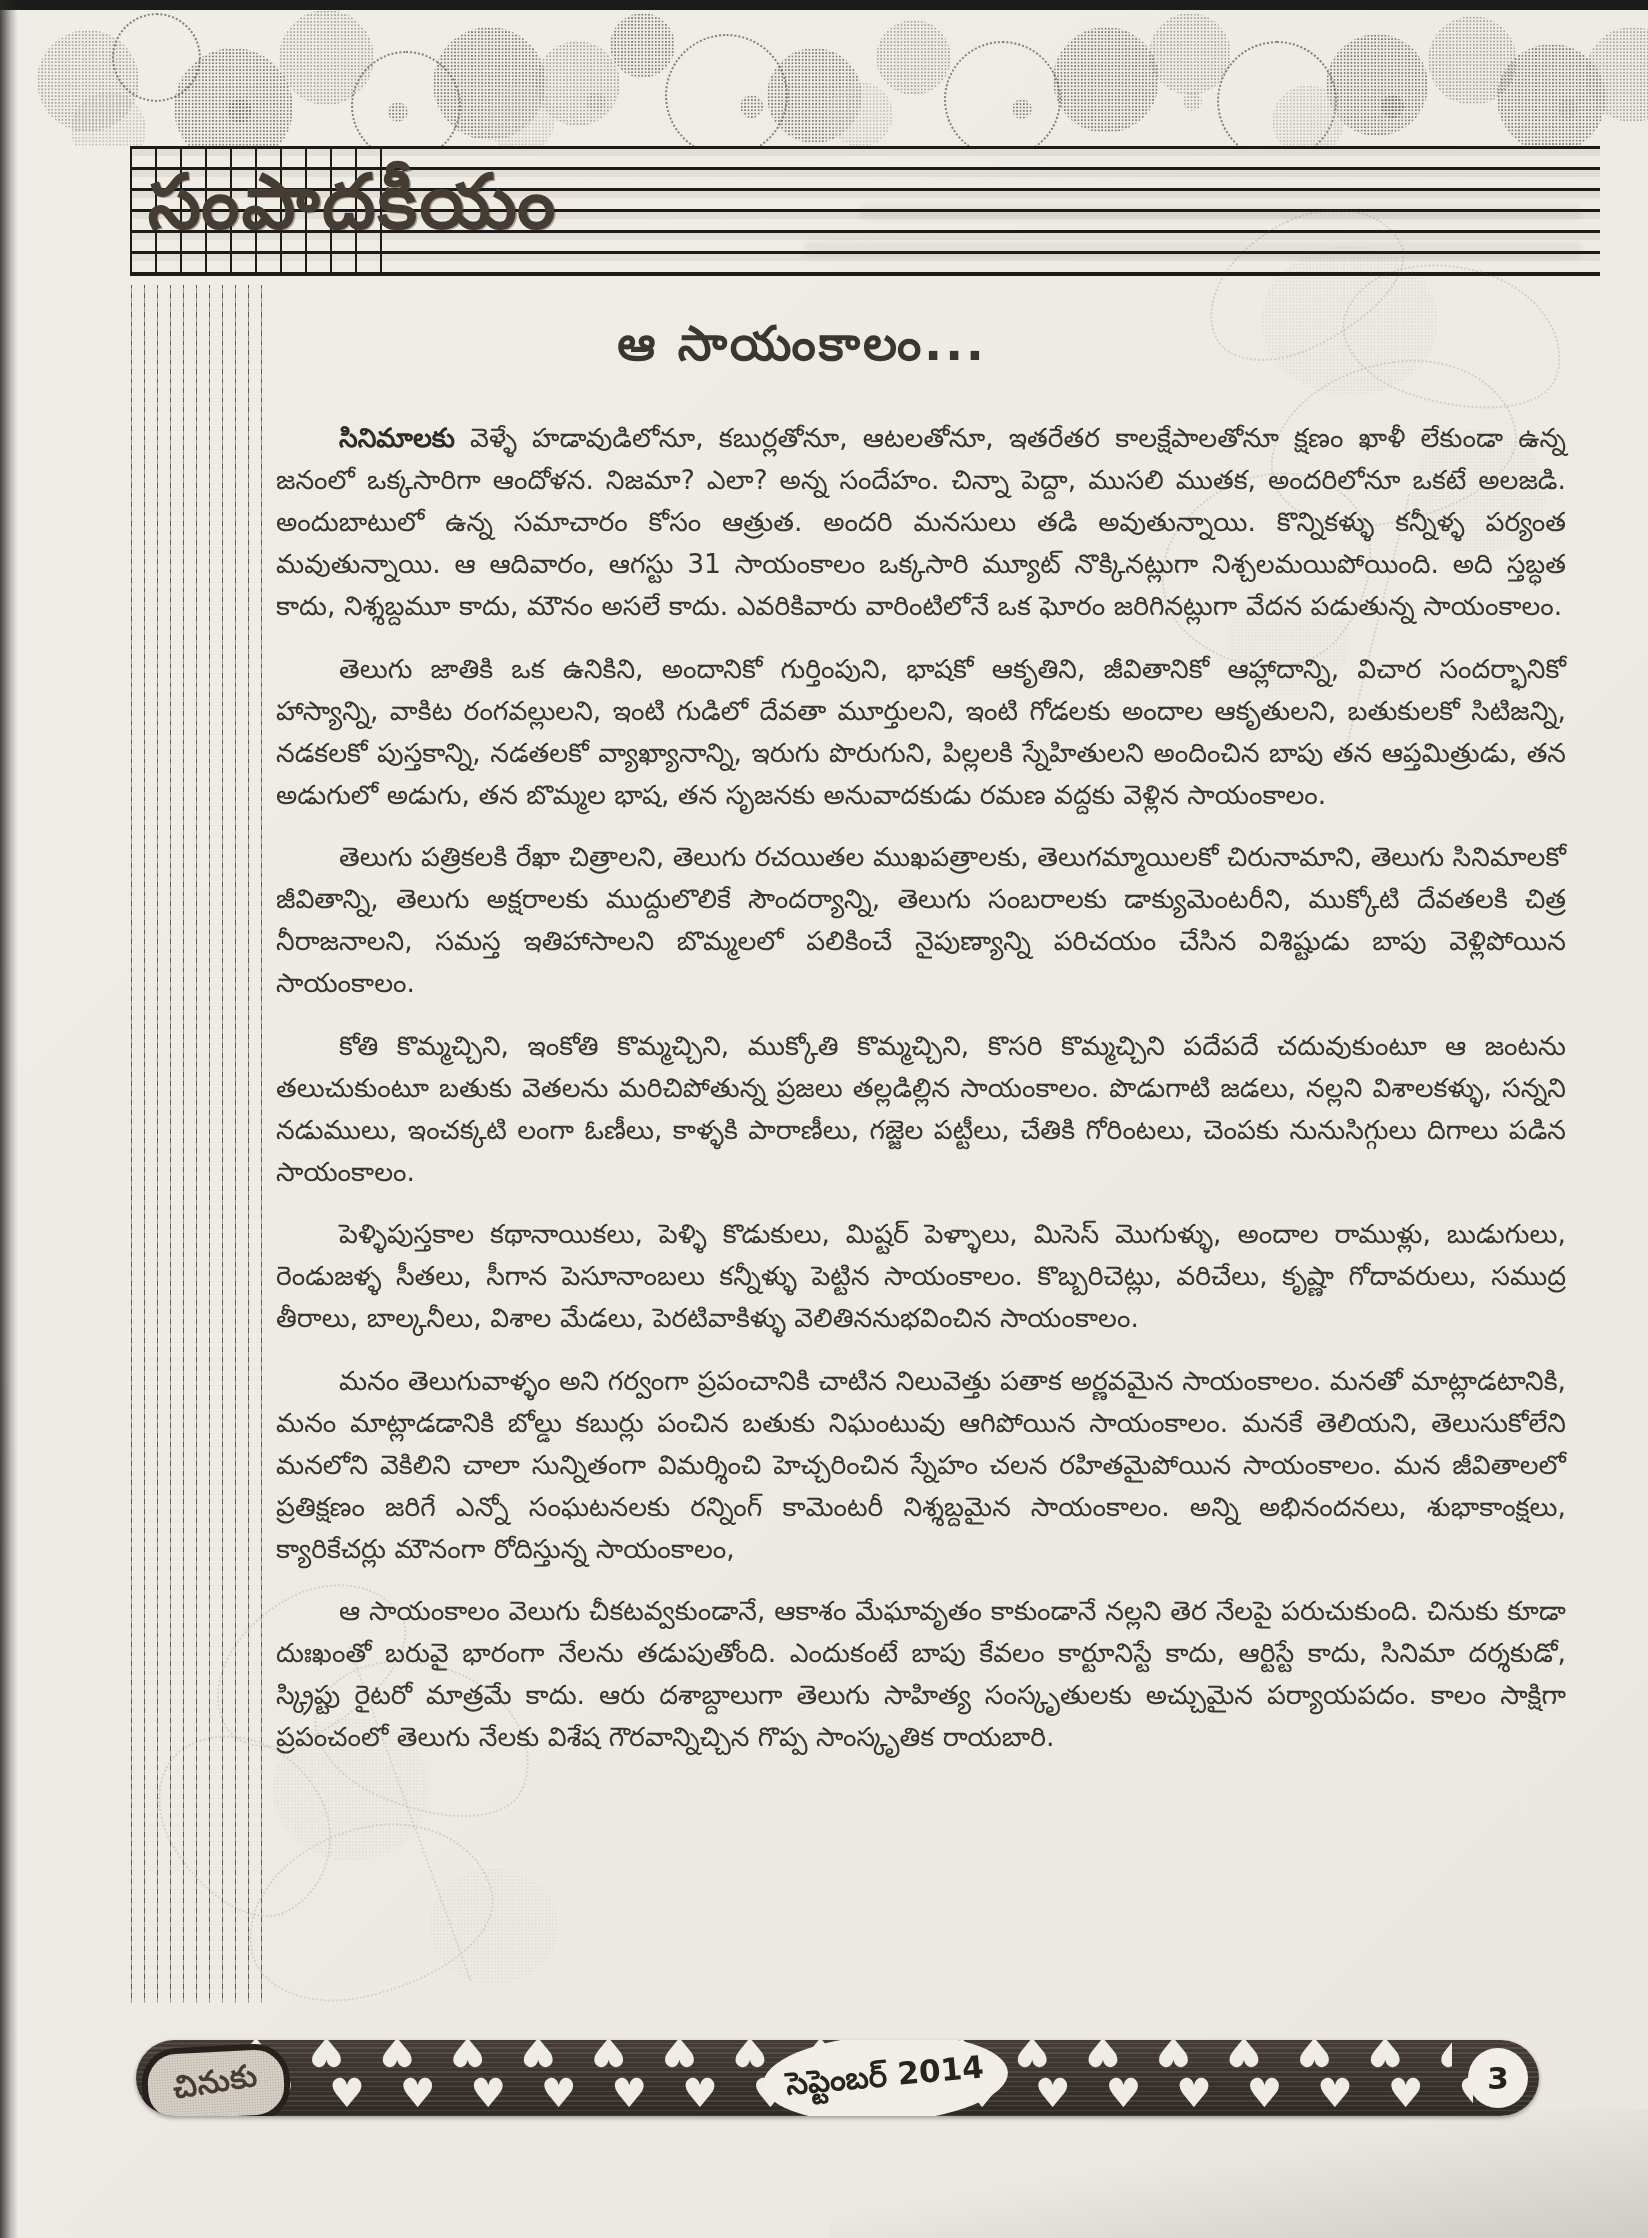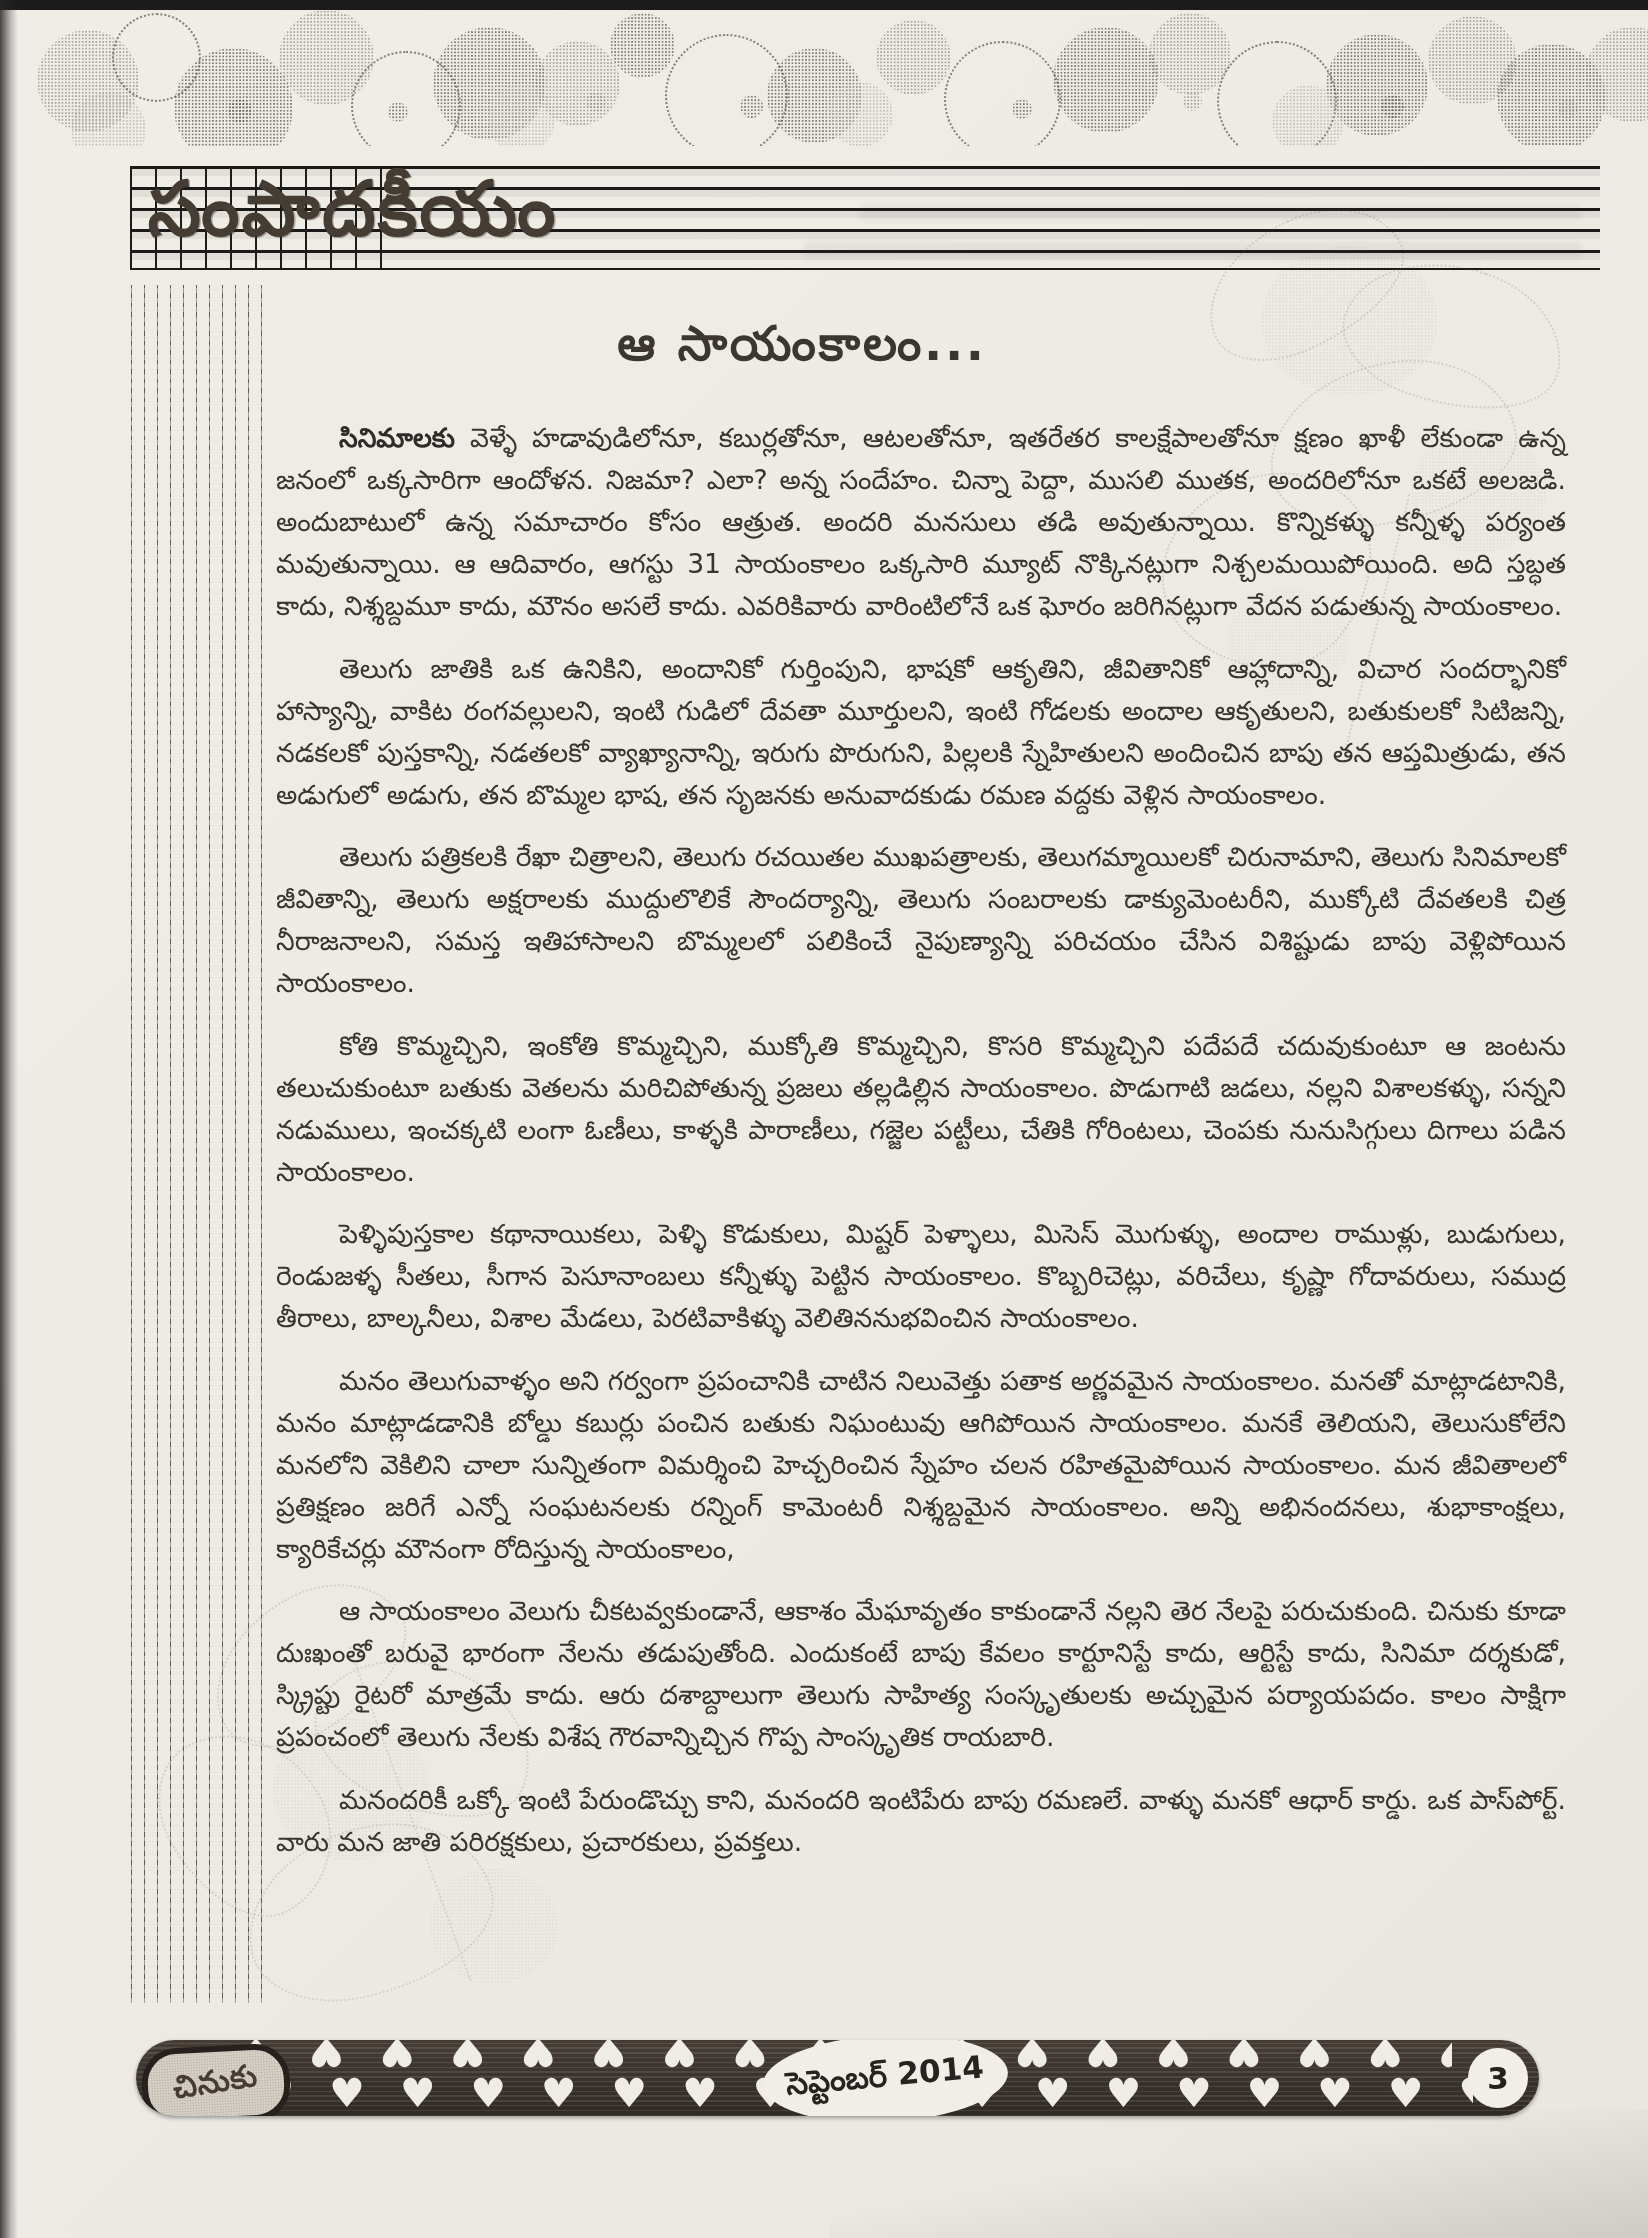--- a/index.html
+++ b/index.html
@@ -15,21 +15,21 @@
   .page-curl{position:absolute;right:0;bottom:0;width:818px;height:130px;
     background:linear-gradient(to top left,rgba(0,0,0,.12),rgba(0,0,0,0) 60%);}
   
   .deco-band{position:absolute;left:9.5px;top:9.5px;width:1639px;height:136px;overflow:hidden;}
   .circ{position:absolute;border-radius:50%;}
   .c-dark{background-image:radial-gradient(#5d5852 0.8px,transparent 1px);background-size:3.4px 3.4px;opacity:.75;}
   .c-mid{background-image:radial-gradient(#8d8780 0.8px,transparent 1px);background-size:3.4px 3.4px;opacity:.7;}
   .c-light{background-image:radial-gradient(#b5afa6 0.8px,transparent 1px);background-size:3.4px 3.4px;opacity:.7;}
   .c-outline{border:2.7px dotted #6b655e;opacity:.8;background:transparent;}
   
-  .masthead{position:absolute;left:130px;top:166px;width:1470px;height:104px;}
+  .masthead{position:absolute;left:130px;top:146px;width:1470px;height:130px;}
   .h-lines{position:absolute;inset:0;
     background:
       repeating-linear-gradient(to bottom,rgba(0,0,0,.06) 0 10.2px,rgba(0,0,0,0) 10.2px 21px),
       repeating-linear-gradient(to bottom,#1e1c1a 0 2.7px,transparent 2.7px 21px);
     border-bottom:2.7px solid #1e1c1a;}
   .v-lines{position:absolute;left:0;top:0;width:260px;height:100%;
     background:repeating-linear-gradient(90deg,#1e1c1a 0 2px,transparent 2px 25px);}
   .masthead-title{
     position:absolute;left:17.7px;top:50%;transform:translateY(-50%);
     font-size:76px;font-weight:bold;letter-spacing:2px;color:#453c34;
@@ -158,21 +158,20 @@
   <div class="article-heading">ఆ సాయంకాలం...</div>
 
   <div class="article">
     <p><b>సినిమాలకు</b><span> వెళ్ళే హడావుడిలోనూ, కబుర్లతోనూ, ఆటలతోనూ, ఇతరేతర కాలక్షేపాలతోనూ క్షణం ఖాళీ లేకుండా ఉన్న జనంలో ఒక్కసారిగా ఆందోళన. నిజమా? ఎలా? అన్న సందేహం. చిన్నా పెద్దా, ముసలి ముతక, అందరిలోనూ ఒకటే అలజడి. అందుబాటులో ఉన్న సమాచారం కోసం ఆత్రుత. అందరి మనసులు తడి అవుతున్నాయి. కొన్నికళ్ళు కన్నీళ్ళ పర్యంత మవుతున్నాయి. ఆ ఆదివారం, ఆగస్టు 31 సాయంకాలం ఒక్కసారి మ్యూట్ నొక్కినట్లుగా నిశ్చలమయిపోయింది. అది స్తబ్ధత కాదు, నిశ్శబ్దమూ కాదు, మౌనం అసలే కాదు. ఎవరికివారు వారింటిలోనే ఒక ఘోరం జరిగినట్లుగా వేదన పడుతున్న సాయంకాలం.</span></p>
     <p><span>తెలుగు జాతికి ఒక ఉనికిని, అందానికో గుర్తింపుని, భాషకో ఆకృతిని, జీవితానికో ఆహ్లాదాన్ని, విచార సందర్భానికో హాస్యాన్ని, వాకిట రంగవల్లులని, ఇంటి గుడిలో దేవతా మూర్తులని, ఇంటి గోడలకు అందాల ఆకృతులని, బతుకులకో సిటిజన్ని, నడకలకో పుస్తకాన్ని, నడతలకో వ్యాఖ్యానాన్ని, ఇరుగు పొరుగుని, పిల్లలకి స్నేహితులని అందించిన బాపు తన ఆప్తమిత్రుడు, తన అడుగులో అడుగు, తన బొమ్మల భాష, తన సృజనకు అనువాదకుడు రమణ వద్దకు వెళ్లిన సాయంకాలం.</span></p>
     <p><span>తెలుగు పత్రికలకి రేఖా చిత్రాలని, తెలుగు రచయితల ముఖపత్రాలకు, తెలుగమ్మాయిలకో చిరునామాని, తెలుగు సినిమాలకో జీవితాన్ని, తెలుగు అక్షరాలకు ముద్దులొలికే సౌందర్యాన్ని, తెలుగు సంబరాలకు డాక్యుమెంటరీని, ముక్కోటి దేవతలకి చిత్ర నీరాజనాలని, సమస్త ఇతిహాసాలని బొమ్మలలో పలికించే నైపుణ్యాన్ని పరిచయం చేసిన విశిష్టుడు బాపు వెళ్లిపోయిన సాయంకాలం.</span></p>
     <p><span>కోతి కొమ్మచ్చిని, ఇంకోతి కొమ్మచ్చిని, ముక్కోతి కొమ్మచ్చిని, కొసరి కొమ్మచ్చిని పదేపదే చదువుకుంటూ ఆ జంటను తలుచుకుంటూ బతుకు వెతలను మరిచిపోతున్న ప్రజలు తల్లడిల్లిన సాయంకాలం. పొడుగాటి జడలు, నల్లని విశాలకళ్ళు, సన్నని నడుములు, ఇంచక్కటి లంగా ఓణీలు, కాళ్ళకి పారాణీలు, గజ్జెల పట్టీలు, చేతికి గోరింటలు, చెంపకు నునుసిగ్గులు దిగాలు పడిన సాయంకాలం.</span></p>
     <p><span>పెళ్ళిపుస్తకాల కథానాయికలు, పెళ్ళి కొడుకులు, మిష్టర్ పెళ్ళాలు, మిసెస్ మొగుళ్ళు, అందాల రాముళ్లు, బుడుగులు, రెండుజళ్ళ సీతలు, సీగాన పెసూనాంబలు కన్నీళ్ళు పెట్టిన సాయంకాలం. కొబ్బరిచెట్లు, వరిచేలు, కృష్ణా గోదావరులు, సముద్ర తీరాలు, బాల్కనీలు, విశాల మేడలు, పెరటివాకిళ్ళు వెలితిననుభవించిన సాయంకాలం.</span></p>
     <p><span>మనం తెలుగువాళ్ళం అని గర్వంగా ప్రపంచానికి చాటిన నిలువెత్తు పతాక అర్ణవమైన సాయంకాలం. మనతో మాట్లాడటానికి, మనం మాట్లాడడానికి బోల్డు కబుర్లు పంచిన బతుకు నిఘంటువు ఆగిపోయిన సాయంకాలం. మనకే తెలియని, తెలుసుకోలేని మనలోని వెకిలిని చాలా సున్నితంగా విమర్శించి హెచ్చరించిన స్నేహం చలన రహితమైపోయిన సాయంకాలం. మన జీవితాలలో ప్రతిక్షణం జరిగే ఎన్నో సంఘటనలకు రన్నింగ్ కామెంటరీ నిశ్శబ్దమైన సాయంకాలం. అన్ని అభినందనలు, శుభాకాంక్షలు, క్యారికేచర్లు మౌనంగా రోదిస్తున్న సాయంకాలం,</span></p>
     <p><span>ఆ సాయంకాలం వెలుగు చీకటవ్వకుండానే, ఆకాశం మేఘావృతం కాకుండానే నల్లని తెర నేలపై పరుచుకుంది. చినుకు కూడా దుఃఖంతో బరువై భారంగా నేలను తడుపుతోంది. ఎందుకంటే బాపు కేవలం కార్టూనిస్టే కాదు, ఆర్టిస్టే కాదు, సినిమా దర్శకుడో, స్క్రిప్టు రైటరో మాత్రమే కాదు. ఆరు దశాబ్దాలుగా తెలుగు సాహిత్య సంస్కృతులకు అచ్చుమైన పర్యాయపదం. కాలం సాక్షిగా ప్రపంచంలో తెలుగు నేలకు విశేష గౌరవాన్నిచ్చిన గొప్ప సాంస్కృతిక రాయబారి.</span></p>
-    <p><span>మనందరికీ ఒక్కో ఇంటి పేరుండొచ్చు కాని, మనందరి ఇంటిపేరు బాపు రమణలే. వాళ్ళు మనకో ఆధార్ కార్డు. ఒక పాస్‌పోర్ట్. వారు మన జాతి పరిరక్షకులు, ప్రచారకులు, ప్రవక్తలు.</span></p>
   </div>
 
   <div class="footer-band">
     <div class="lace-row lace-top">♥ ♥ ♥ ♥ ♥ ♥ ♥ ♥ ♥ ♥ ♥ ♥ ♥ ♥ ♥ ♥ ♥ ♥ ♥ ♥ ♥ ♥ ♥ ♥</div>
     <div class="lace-row lace-bottom">♥ ♥ ♥ ♥ ♥ ♥ ♥ ♥ ♥ ♥ ♥ ♥ ♥ ♥ ♥ ♥ ♥ ♥ ♥ ♥ ♥ ♥ ♥ ♥</div>
     <div class="medallion">
       <span>చినుకు</span>
     </div>
     <div class="issue-blob">
       <span>సెప్టెంబర్ 2014</span>

